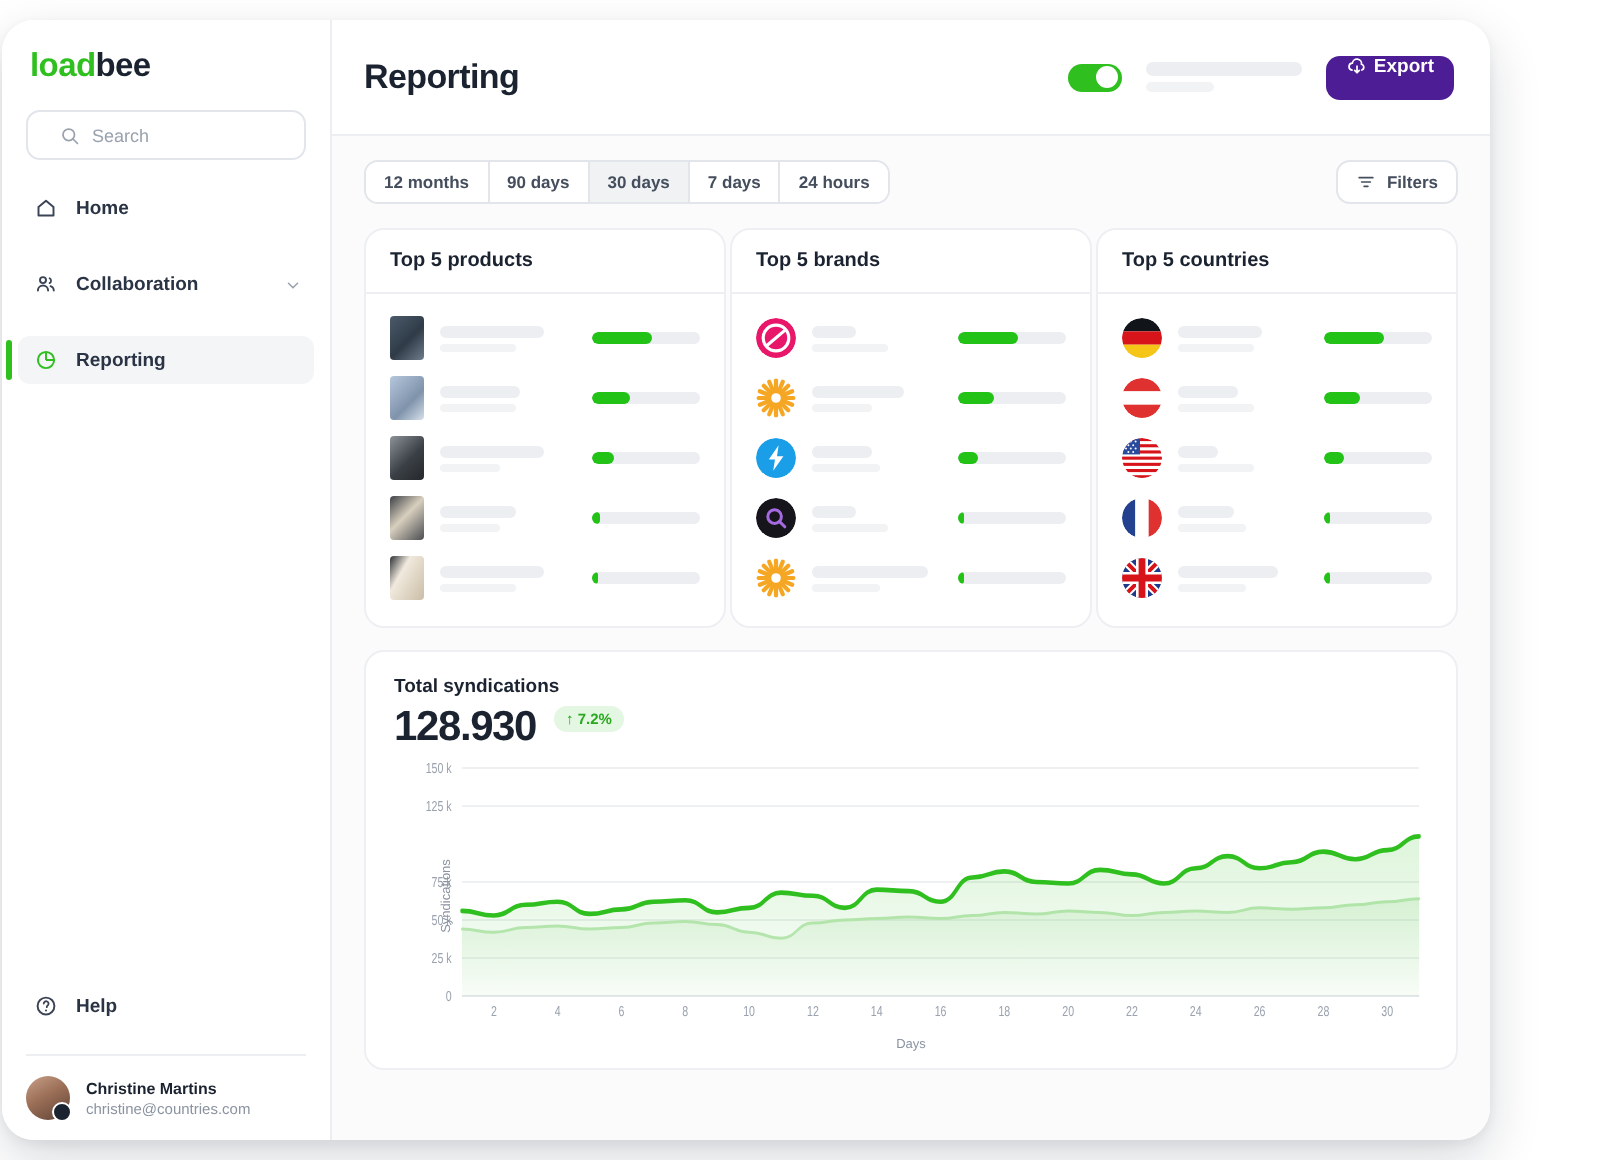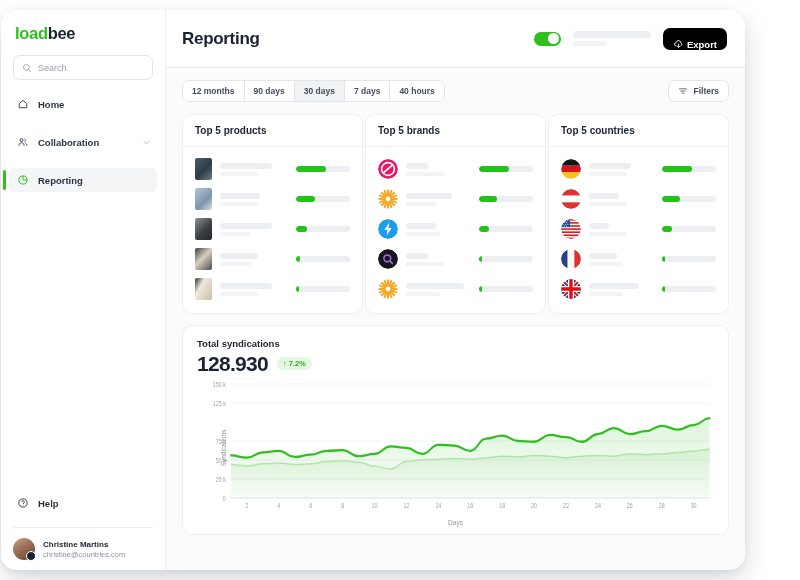--- a/index.html
+++ b/index.html
@@ -39,21 +39,21 @@
   .logo .bee  { color: #1b2330; }
 
   .search-box {
     margin: 2px 12px 12px 12px;
     height: 25px;
     border: 1px solid #e2e5ea;
     border-radius: 7px;
     display: flex;
     align-items: center;
     gap: 6px;
-    padding: 0 8px;
+    padding: 0 16px;
   }
   .search-box .txt { font-size: 9px; color: #9aa2ae; }
 
   .nav { padding: 0 8px; display: flex; flex-direction: column; gap: 14px; }
   .nav-item {
     position: relative;
     display: flex;
     align-items: center;
     gap: 9px;
     height: 24px;
@@ -125,29 +125,29 @@
     background: #2fbf1f; position: relative;
   }
   .toggle .knob {
     position: absolute; right: 1.5px; top: 1.5px;
     width: 11px; height: 11px; border-radius: 50%;
     background: #ffffff;
   }
   .skel-col { display: flex; flex-direction: column; gap: 3px; }
   .skel { background: #eceef1; border-radius: 4px; height: 7px; }
   .btn-export {
-    background: #000000;
+    background: #4c1d95;
     color: #ffffff;
     font-size: 9.5px;
     font-weight: 700;
     border: none;
     border-radius: 7px;
     height: 22px;
     padding: 0 10px;
-    display: flex; align-items: flex-end; gap: 3px;
+    display: flex; align-items: flex-start; gap: 3px;
     cursor: pointer;
   }
 
   .content { flex: 1; padding: 12px 16px 8px 16px; overflow: hidden; }
 
   .toolbar-row { display: flex; align-items: center; margin-bottom: 12px; }
   .seg {
     display: flex;
     border: 1px solid #e2e5ea;
     border-radius: 7px;
@@ -216,21 +216,21 @@
 
   
   .chart-card {
     margin-top: 11px;
     background: #ffffff;
     border: 1px solid #edeff2;
     border-radius: 10px;
     padding: 12px 14px 8px 14px;
   }
   .chart-title { font-size: 9.5px; font-weight: 700; color: #1b2330; }
-  .kpi-row { display: flex; align-items: center; gap: 9px; margin-top: 4px; }
+  .kpi-row { display: flex; align-items: flex-start; gap: 9px; margin-top: 4px; }
   .kpi { font-size: 21px; font-weight: 700; color: #1b2330; letter-spacing: -0.7px; line-height: 1; }
   .delta {
     background: #e4f7e3; color: #2aa81f;
     border-radius: 9px; padding: 2px 6px;
     font-size: 7.5px; font-weight: 700;
     margin-bottom: 0;
   }
   .plot-wrap { position: relative; margin-top: 4px; height: 140px; }
   .axis-ylabel {
     position: absolute;
@@ -342,21 +342,21 @@
     </header>
 
     <div class="content">
 
       <div class="toolbar-row">
         <div class="seg">
           <div class="seg-btn">12 months</div>
           <div class="seg-btn">90 days</div>
           <div class="seg-btn active">30 days</div>
           <div class="seg-btn">7 days</div>
-          <div class="seg-btn">40 hours</div>
+          <div class="seg-btn">24 hours</div>
         </div>
         <button class="btn-filters">
           <svg width="10" height="10" viewBox="0 0 16 16">
             <line x1="2.5" y1="4.5" x2="13.5" y2="4.5" stroke="#454e5d" stroke-width="1.3" stroke-linecap="round"></line>
             <line x1="4.5" y1="8" x2="11.5" y2="8" stroke="#454e5d" stroke-width="1.3" stroke-linecap="round"></line>
             <line x1="6.5" y1="11.5" x2="9.5" y2="11.5" stroke="#454e5d" stroke-width="1.3" stroke-linecap="round"></line>
           </svg>
           <span>Filters</span>
         </button>
       </div>

